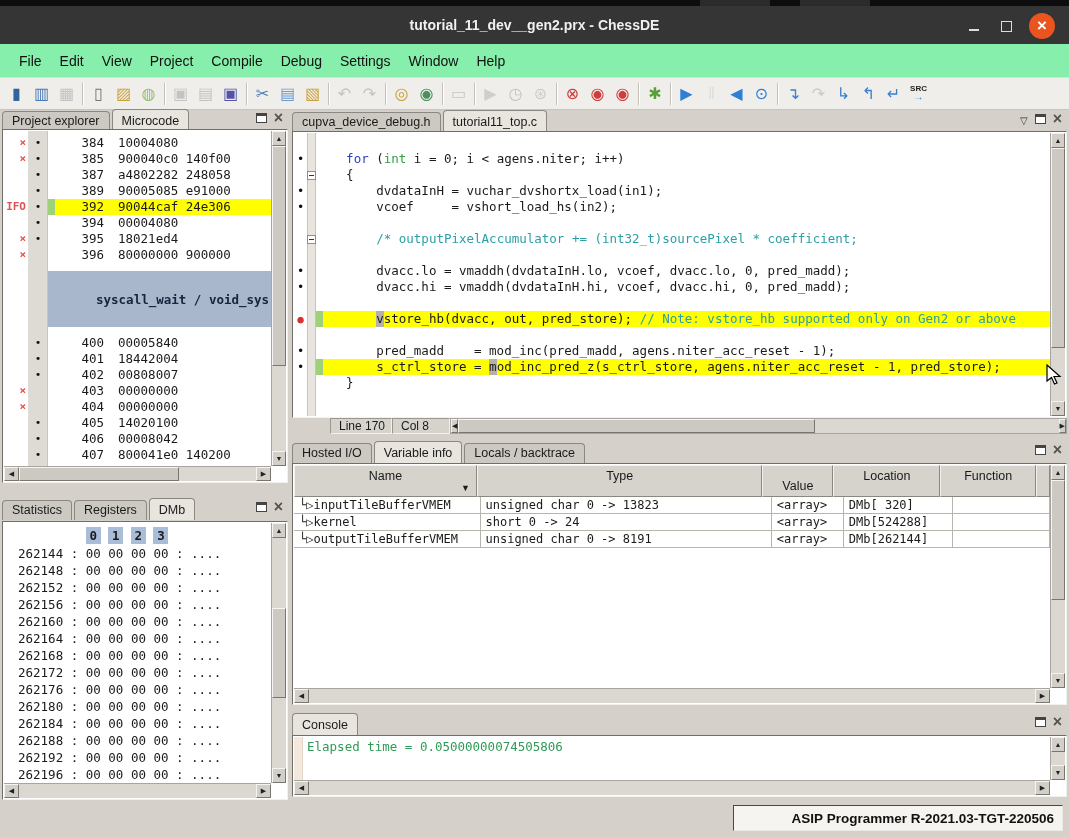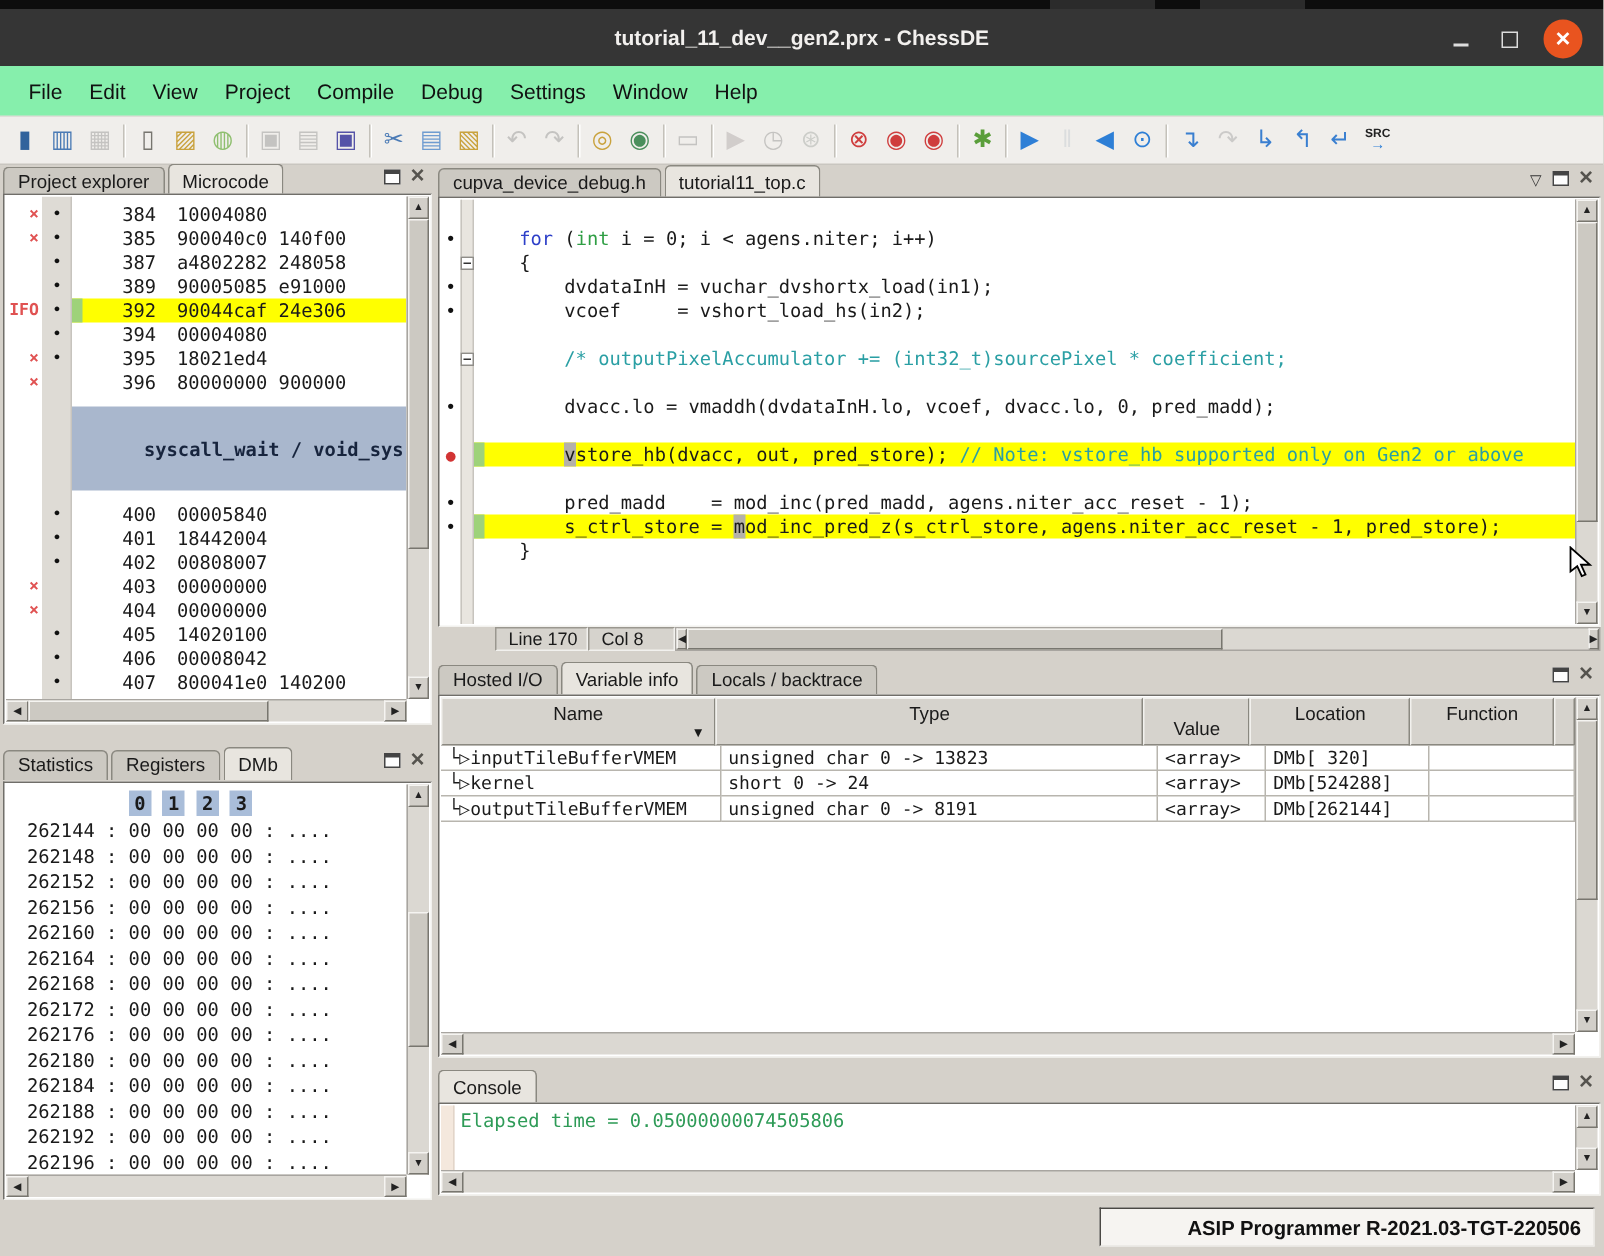--- a/index.html
+++ b/index.html
@@ -379,20 +379,21 @@
     <div id="ed-lines" style="position:relative;">
         <div class="cl"><span class="g1 "></span><span class="g2"></span><span class="body"></span></div>
         <div class="cl"><span class="g1 b"></span><span class="g2"></span><span class="body"><span>    </span><span class="seg-k">for</span><span> (</span><span class="seg-t">int</span><span> i = 0; i &lt; agens.niter; i++)</span></span></div>
         <div class="cl"><span class="g1 "></span><span class="g2"><span class="foldbox"></span></span><span class="body"><span>    {</span></span></div>
         <div class="cl"><span class="g1 b"></span><span class="g2"></span><span class="body"><span>        dvdataInH = vuchar_dvshortx_load(in1);</span></span></div>
         <div class="cl"><span class="g1 b"></span><span class="g2"></span><span class="body"><span>        vcoef     = vshort_load_hs(in2);</span></span></div>
         <div class="cl"><span class="g1 "></span><span class="g2"></span><span class="body"></span></div>
         <div class="cl"><span class="g1 "></span><span class="g2"><span class="foldbox"></span></span><span class="body"><span>        </span><span class="seg-c">/* outputPixelAccumulator += (int32_t)sourcePixel * coefficient;</span></span></div>
         <div class="cl"><span class="g1 "></span><span class="g2"></span><span class="body"><span>           </span></span></div>
         <div class="cl"><span class="g1 b"></span><span class="g2"></span><span class="body"><span>        dvacc.lo = vmaddh(dvdataInH.lo, vcoef, dvacc.lo, 0, pred_madd);</span></span></div>
+        <div class="cl"><span class="g1 b"></span><span class="g2"></span><span class="body"><span>        dvacc.hi = vmaddh(dvdataInH.hi, vcoef, dvacc.hi, 0, pred_madd);</span></span></div>
         <div class="cl"><span class="g1 "></span><span class="g2"></span><span class="body"></span></div>
         <div class="cl hl"><span class="g1 p"></span><span class="g2"></span><span class="body"><span class="gblock"></span><span>        </span><span class="seg-x">v</span><span>store_hb(dvacc, out, pred_store); </span><span class="seg-c">// Note: vstore_hb supported only on Gen2 or above</span></span></div>
         <div class="cl"><span class="g1 "></span><span class="g2"></span><span class="body"></span></div>
         <div class="cl"><span class="g1 b"></span><span class="g2"></span><span class="body"><span>        pred_madd    = mod_inc(pred_madd, agens.niter_acc_reset - 1);</span></span></div>
         <div class="cl hl"><span class="g1 b"></span><span class="g2"></span><span class="body"><span class="gblock"></span><span>        s_ctrl_store = </span><span class="seg-x">m</span><span>od_inc_pred_z(s_ctrl_store, agens.niter_acc_reset - 1, pred_store);</span></span></div>
         <div class="cl"><span class="g1 "></span><span class="g2"></span><span class="body"><span>    }</span></span></div>
       </div>
   </div>
   <div class="vsb">
     <div class="sbtn sb-up"></div>

